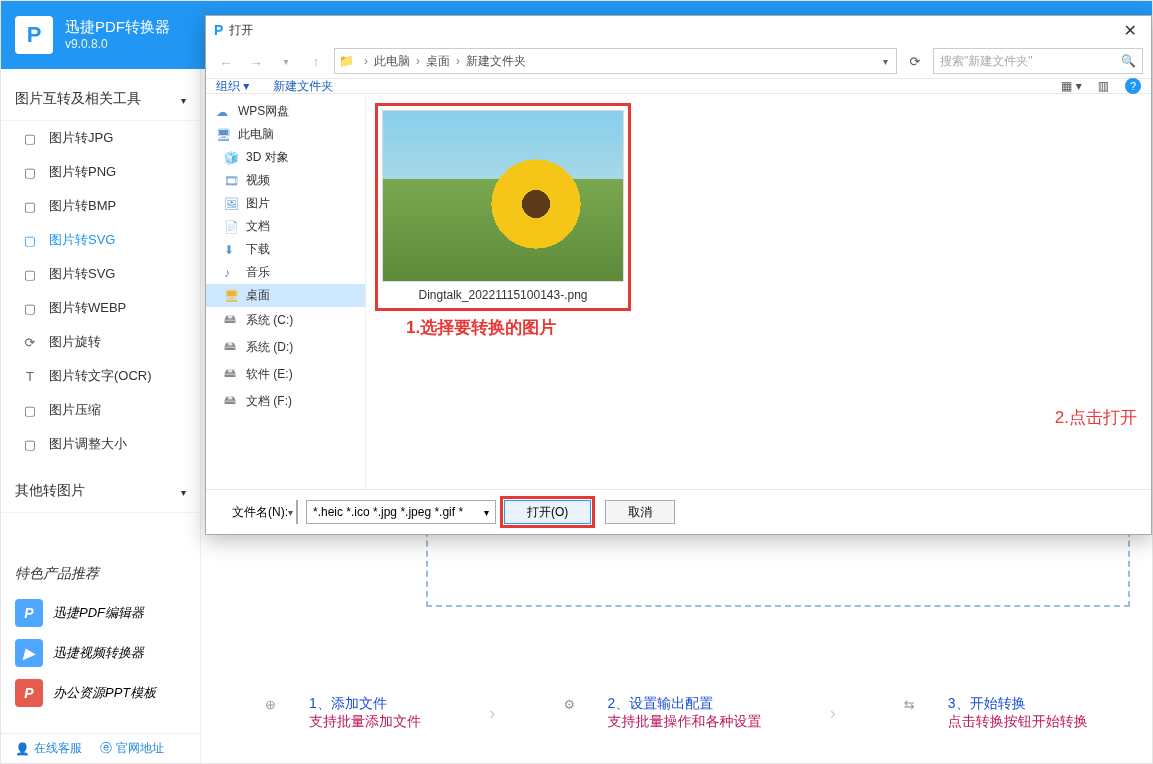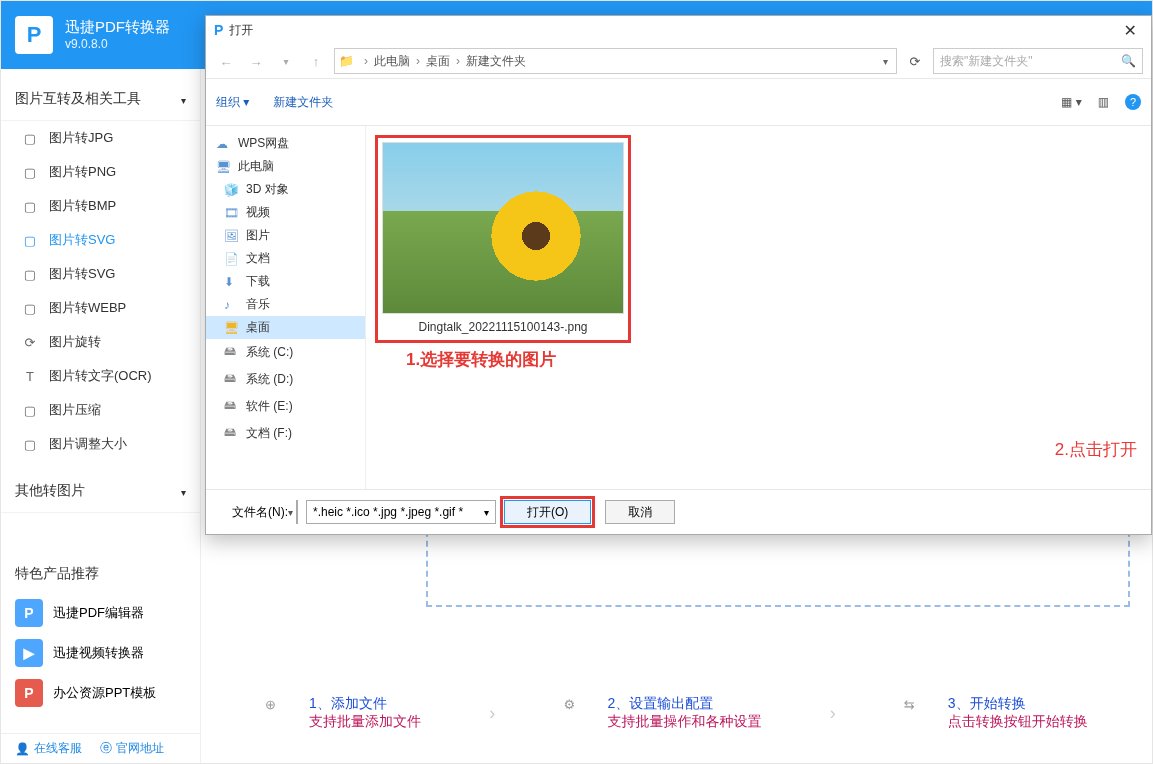--- a/index.html
+++ b/index.html
@@ -19,21 +19,21 @@
 
 .sidebar { width: 200px; border-right: 1px solid #eee; overflow: hidden; }
 .sb-group { width: 100%; }
 .sb-group-header { height: 44px; display: flex; align-items: center; justify-content: space-between; padding: 0 14px; font-size: 14px; color: #333; border-bottom: 1px solid #f2f2f2; cursor: pointer; margin-top: 8px; }
 .sb-item { height: 34px; display: flex; align-items: center; padding-left: 18px; color: #333; font-size: 13px; cursor: pointer; }
 .sb-item.active { color: #2196f3; }
 .sb-item .icon { width: 22px; height: 18px; margin-right: 8px; display: inline-flex; align-items: center; justify-content: center; color: #666; }
 .sb-item.active .icon { color: #2196f3; }
 .sb-spacer { height: 36px; }
 
-.featured { padding: 10px 0; }
+.featured { padding: 10px 0; font-style: italic; }
 .featured-title { padding: 6px 14px 10px; font-size: 14px; color: #333; }
 .featured-item { display: flex; align-items: center; padding: 6px 14px; cursor: pointer; }
 .featured-item .ico { width: 28px; height: 28px; border-radius: 4px; margin-right: 10px; display: flex; align-items: center; justify-content: center; color: #fff; font-weight: bold; font-size: 14px; }
 .featured-item .ico.p1 { background: #4ea6ff; }
 .featured-item .ico.p2 { background: #4ea6ff; }
 .featured-item .ico.p3 { background: #e55c4e; }
 
 .sidebar-footer { position: absolute; bottom: 0; left: 0; width: 200px; height: 30px; border-top: 1px solid #eee; display: flex; align-items: center; gap: 18px; padding: 0 14px; font-size: 12px; color: #1e88e5; }
 .sidebar-footer span { display: inline-flex; align-items: center; gap: 4px; cursor: pointer; }
 
@@ -58,21 +58,21 @@
 
 .dlg-nav { height: 34px; display: flex; align-items: center; padding: 0 8px; gap: 6px; color: #555; }
 .dlg-nav .navbtn { width: 24px; height: 24px; display: flex; align-items: center; justify-content: center; color: #aaa; cursor: pointer; }
 .dlg-nav .pathbox { flex: 1; height: 26px; border: 1px solid #ccc; display: flex; align-items: center; padding: 0 4px; gap: 2px; font-size: 12px; }
 .dlg-nav .pathbox .folder-icn { color: #f0b429; margin-right: 4px; }
 .dlg-nav .pathbox .sep { color: #888; padding: 0 4px; }
 .dlg-nav .pathbox .dd { margin-left: auto; color: #666; padding: 0 4px; }
 .dlg-nav .refresh { width: 24px; height: 24px; display: flex; align-items: center; justify-content: center; color: #555; cursor: pointer; }
 .dlg-nav .search { width: 210px; height: 26px; border: 1px solid #ccc; display: flex; align-items: center; padding: 0 6px; font-size: 12px; color: #aaa; justify-content: space-between; }
 
-.dlg-toolbar { height: 48px; border-top: 1px solid #e8e8e8; border-bottom: 1px solid #e8e8e8; display: flex; align-items: center; padding: 0 10px; font-size: 12px; }
+.dlg-toolbar { height: 16px; border-top: 1px solid #e8e8e8; border-bottom: 1px solid #e8e8e8; display: flex; align-items: center; padding: 0 10px; font-size: 12px; }
 .dlg-toolbar .tb-left { display: flex; gap: 24px; }
 .dlg-toolbar .tb-left span { color: #1b5fbd; cursor: pointer; }
 .dlg-toolbar .tb-right { margin-left: auto; display: flex; gap: 16px; color: #555; }
 .dlg-toolbar .tb-right span { cursor: pointer; display: inline-flex; align-items: center; gap:2px; }
 .help-icn { width: 16px; height: 16px; background: #2196f3; border-radius: 50%; color: #fff; display: inline-flex; align-items: center; justify-content: center; font-size: 11px; }
 
 .dlg-body { flex: 1; display: flex; overflow: hidden; }
 
 .tree { width: 160px; border-right: 1px solid #eee; padding: 6px 0; overflow: hidden; }
 .tree .node { display: flex; align-items: center; padding: 3px 10px; font-size: 12px; color: #333; cursor: pointer; gap: 6px; }

